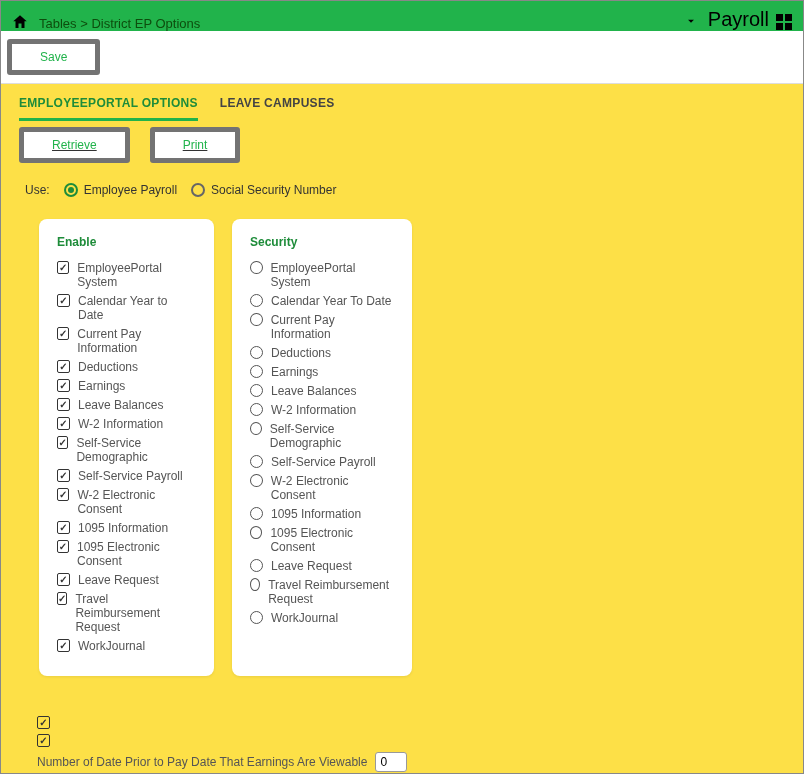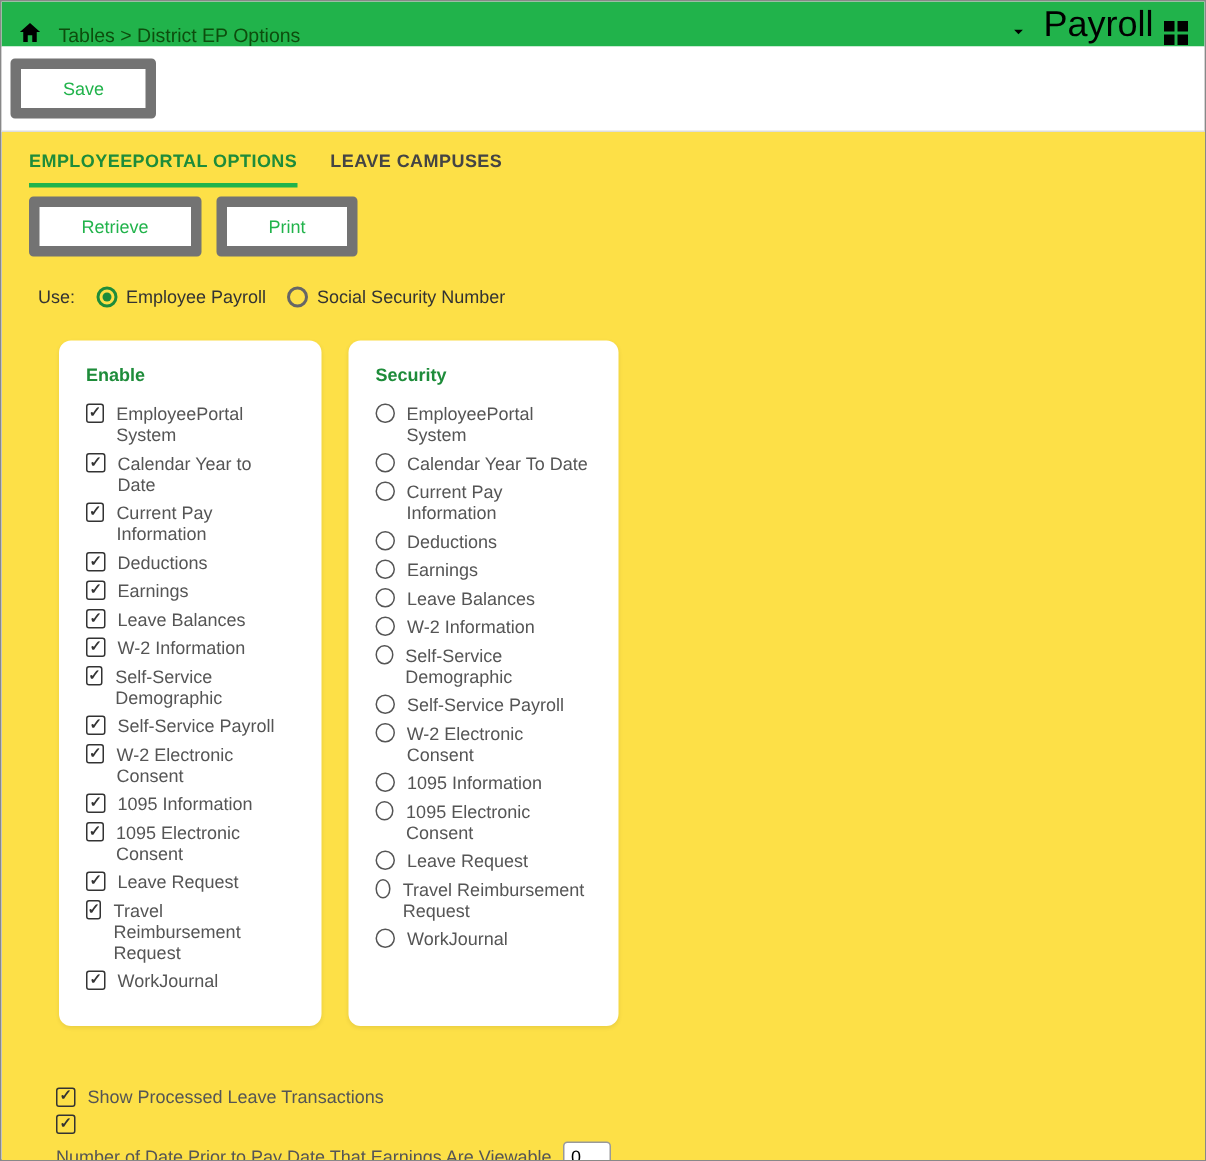--- a/index.html
+++ b/index.html
@@ -23,35 +23,35 @@
   }
   .home-icon svg { display: block; }
   .breadcrumb {
     margin-left: 10px;
     color: #0d4d0d;
     font-size: 13px;
   }
   .top-spacer { flex: 1; }
   .chevron-down { margin-right: 10px; color: #000; }
   .app-title {
-    font-size: 24px;
+    font-size: 20px;
     color: #000;
     font-weight: 400;
     margin-right: 6px;
   }
   .grid-icon { display: flex; flex-wrap: wrap; width: 18px; height: 18px; }
   .grid-icon span { width: 7px; height: 7px; background: #000; margin: 1px; }
 
   .toolbar {
     background: #fff;
     padding: 8px 6px;
     border-bottom: 1px solid #ddd;
   }
   .btn {
-    border: 7px solid #737373;
+    border: 5px solid #737373;
     background: #fff;
     color: #21b34b;
     padding: 6px 28px;
     font-size: 12px;
     border-radius: 3px;
     cursor: pointer;
   }
   .content {
     background: #fde047;
     height: calc(100% - 30px - 46px);
@@ -71,22 +71,23 @@
     color: #444;
     padding-bottom: 8px;
     cursor: pointer;
   }
   .tab.active {
     color: #1e8c3a;
     border-bottom: 3px solid #21b34b;
   }
   .subtoolbar {
     display: flex;
-    gap: 10px;
+    gap: 20px;
     margin-bottom: 18px;
+    text-decoration: underline;
   }
   .use-row {
     display: flex;
     align-items: center;
     gap: 14px;
     margin: 20px 0 22px 6px;
     color: #333;
   }
   .radio-wrap { display: flex; align-items: center; gap: 6px; cursor: pointer; }
   .radio {
@@ -338,21 +339,20 @@
           </div>
         </div>
     </div>
 
   </div>
 
   <div class="bottom-section">
 
     <div class="row">
       <span class="chk checked"></span>
-      <span>Show Processed Leave Transactions</span>
     </div>
     <div class="row">
       <span class="chk checked"></span>
     </div>
 
     <div class="row">
       <span>Number of Date Prior to Pay Date That Earnings Are Viewable</span>
       <input class="txt-input small" value="0" style="">
     </div>
 

